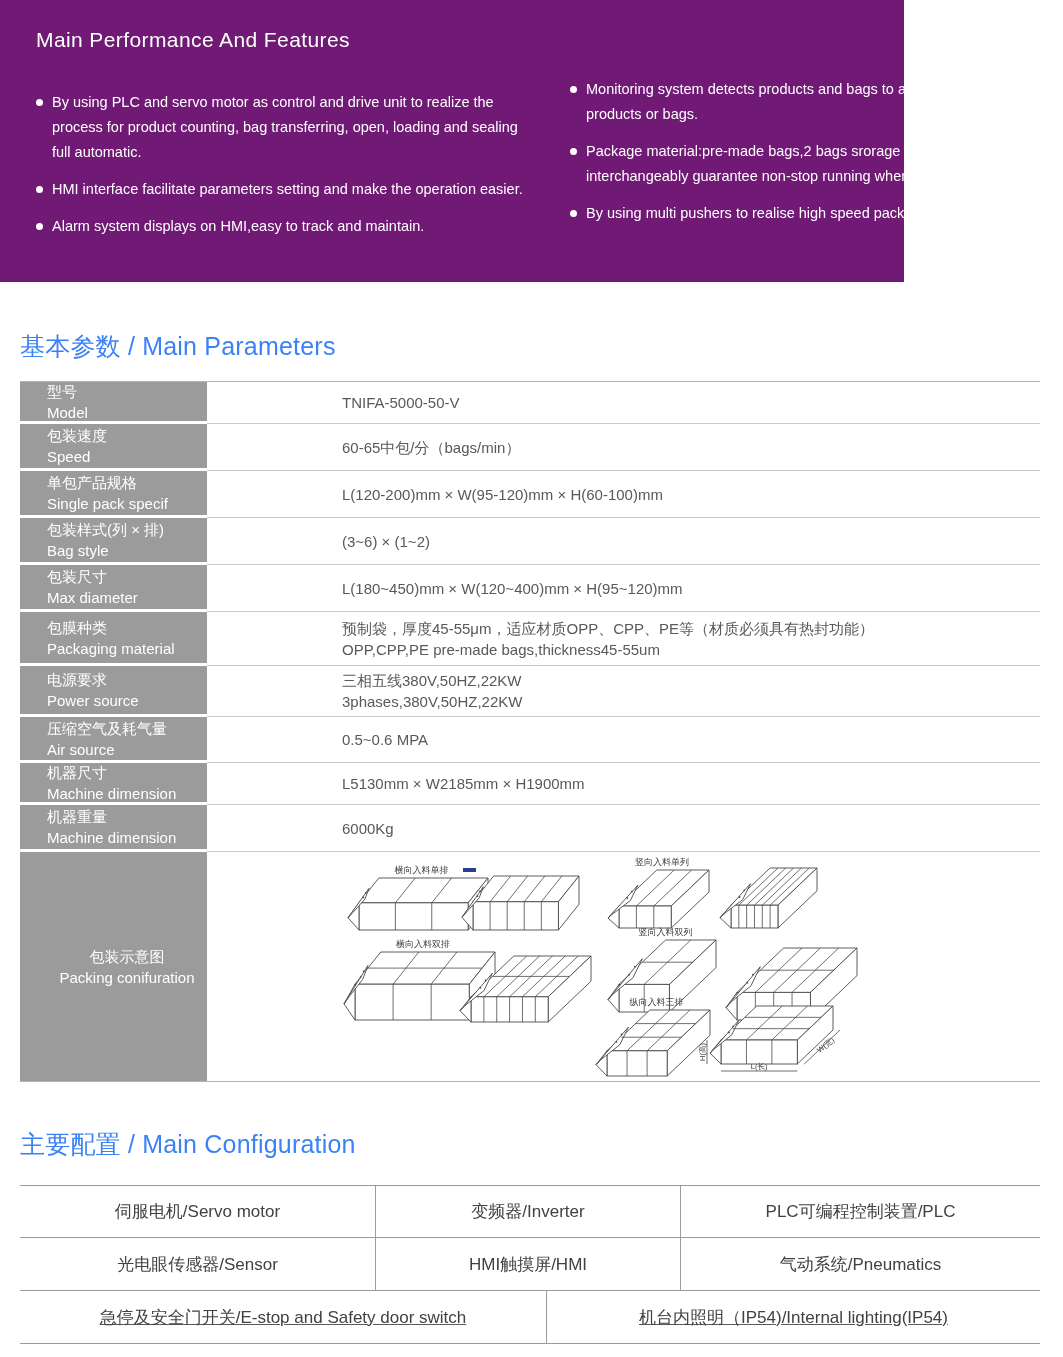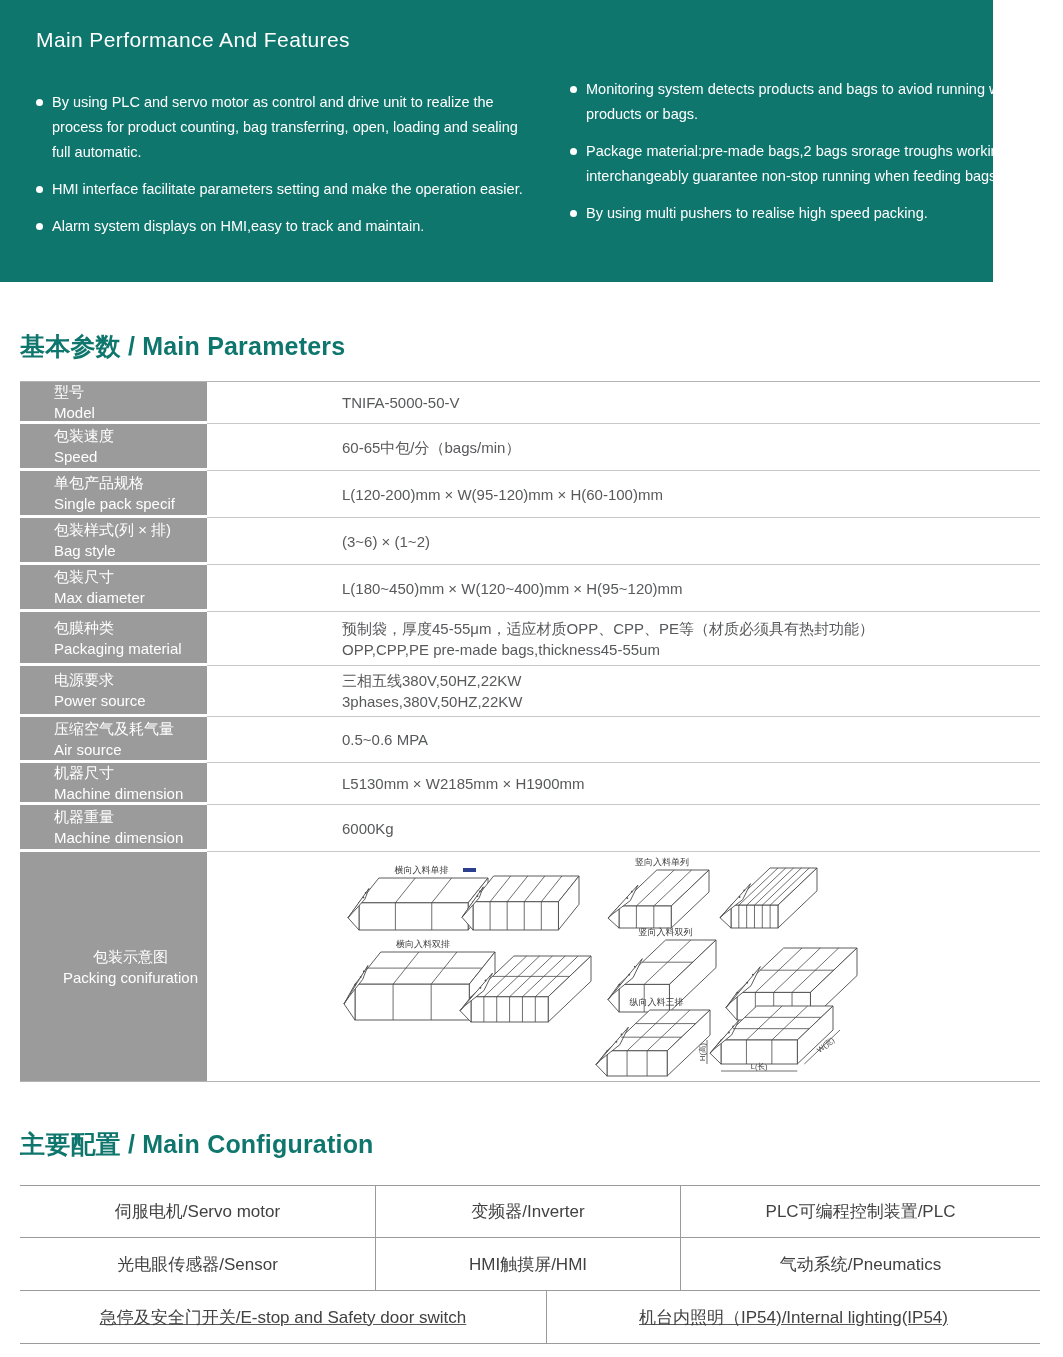--- a/index.html
+++ b/index.html
@@ -4,39 +4,39 @@
 <style>
   * { margin:0; padding:0; box-sizing:border-box; }
   html,body { background:#ffffff; }
   body {
     width:1063px; height:1357px; position:relative;
     font-family:"Liberation Sans","DejaVu Sans",sans-serif;
     color:#58595b; overflow:hidden;
   }
 
   
-  .band { position:absolute; left:0; top:0; width:993px; height:282px; background:#0f766e; color:#ffffff; }
+  .band { position:absolute; left:0; top:0; width:904px; height:282px; background:#701a75; color:#ffffff; }
   .band-title { position:absolute; left:36px; top:28px; font-size:21px; font-weight:400; letter-spacing:.4px; }
   .feat-col { position:absolute; }
   .feat-col.left  { left:36px;  top:90px; width:492px; }
   .feat-col.right { left:570px; top:77px; width:482px; }
   .feat-item { display:flex; margin-bottom:12px; font-size:14.5px; line-height:25px; }
   .feat-dot { flex:none; width:7px; height:7px; border-radius:50%; background:#ffffff; margin:9px 9px 0 0; }
 
   
-  .red-heading { position:absolute; left:20px; color:#0f766e; font-size:25px; font-weight:700; letter-spacing:.2px; }
+  .red-heading { position:absolute; left:20px; color:#3b82f6; font-size:25px; font-weight:400; letter-spacing:.2px; }
   #params-heading { top:330px; }
   #config-heading { top:1128px; }
 
   
   .params-table { position:absolute; left:20px; top:381px; width:1020px;
     border-top:1px solid #b3b3b3; border-bottom:1px solid #b3b3b3; }
   .p-row { display:flex; }
   .p-label { width:187px; background:#9b9b9c; color:#ffffff; border-bottom:3px solid #ffffff;
-    display:flex; flex-direction:column; justify-content:center; padding-left:34px;
+    display:flex; flex-direction:column; justify-content:center; padding-left:27px;
     font-size:15px; line-height:21px; }
   .p-row:last-child .p-label { border-bottom:none;align-items:center; }
   .p-value { flex:1; border-bottom:1px solid #c9c9c9; display:flex; flex-direction:column;
     justify-content:center; padding-left:135px; font-size:15px; line-height:21px; color:#58595b; }
   .p-row:last-child .p-value { border-bottom:none; }
 
   
   .packing-cell { flex:1; position:relative; border-bottom:none; }
   #packing-canvas { position:absolute; left:0; top:0; width:833px; height:229px; }
   .diagram { position:absolute; }

